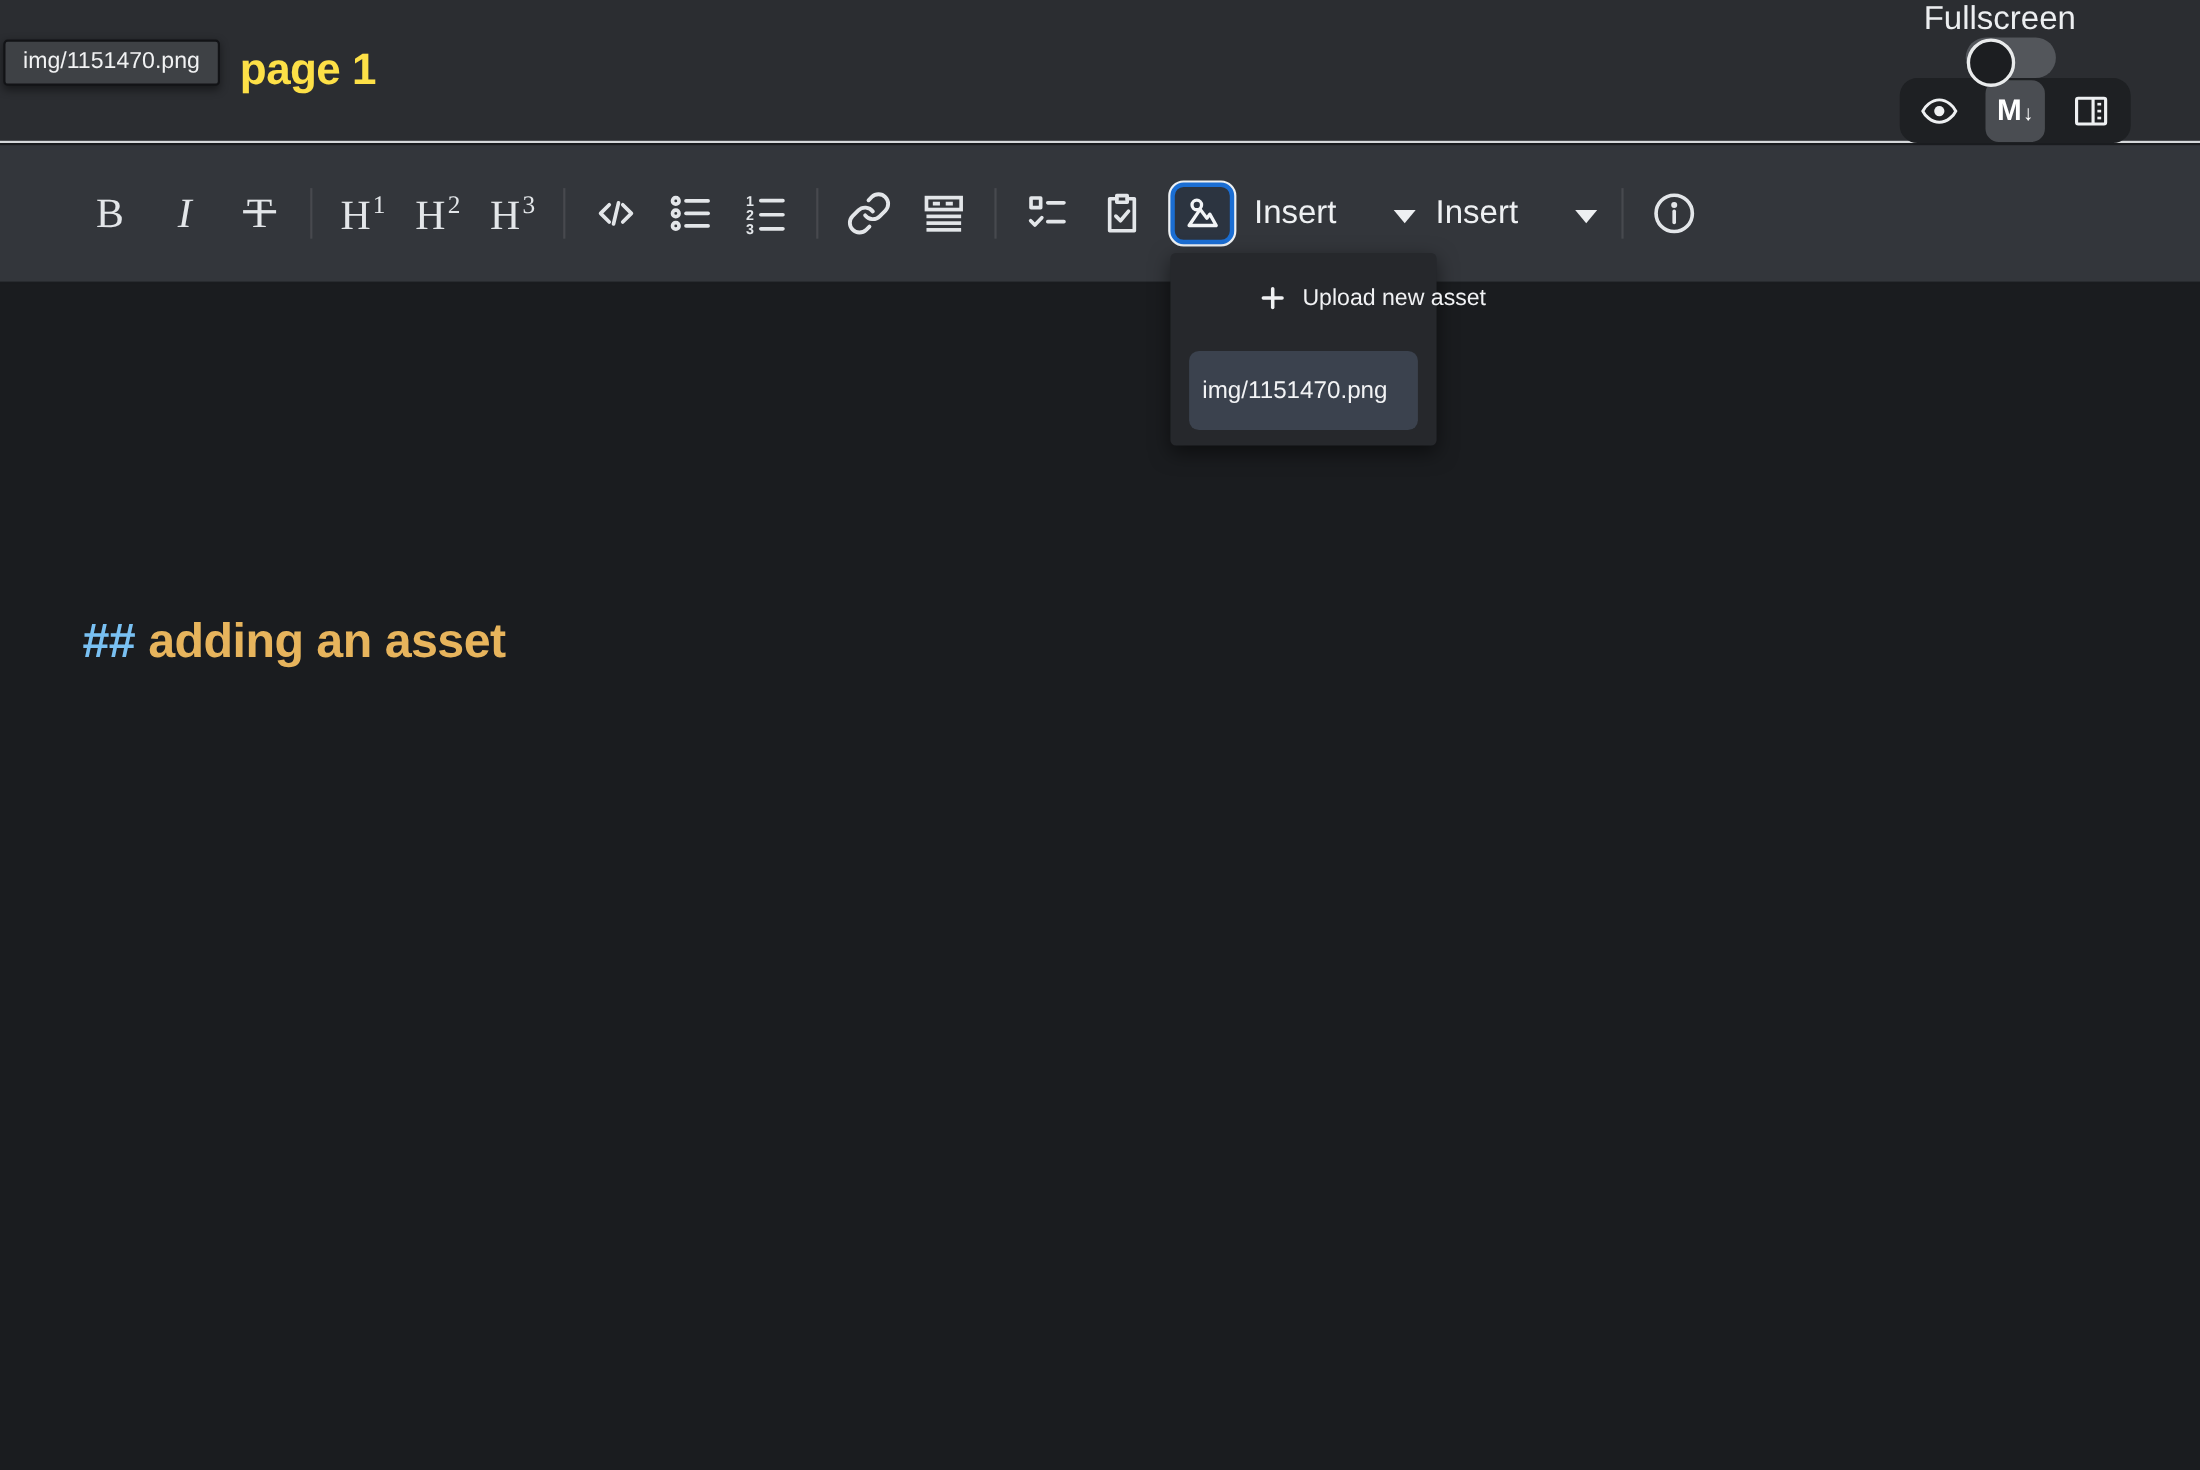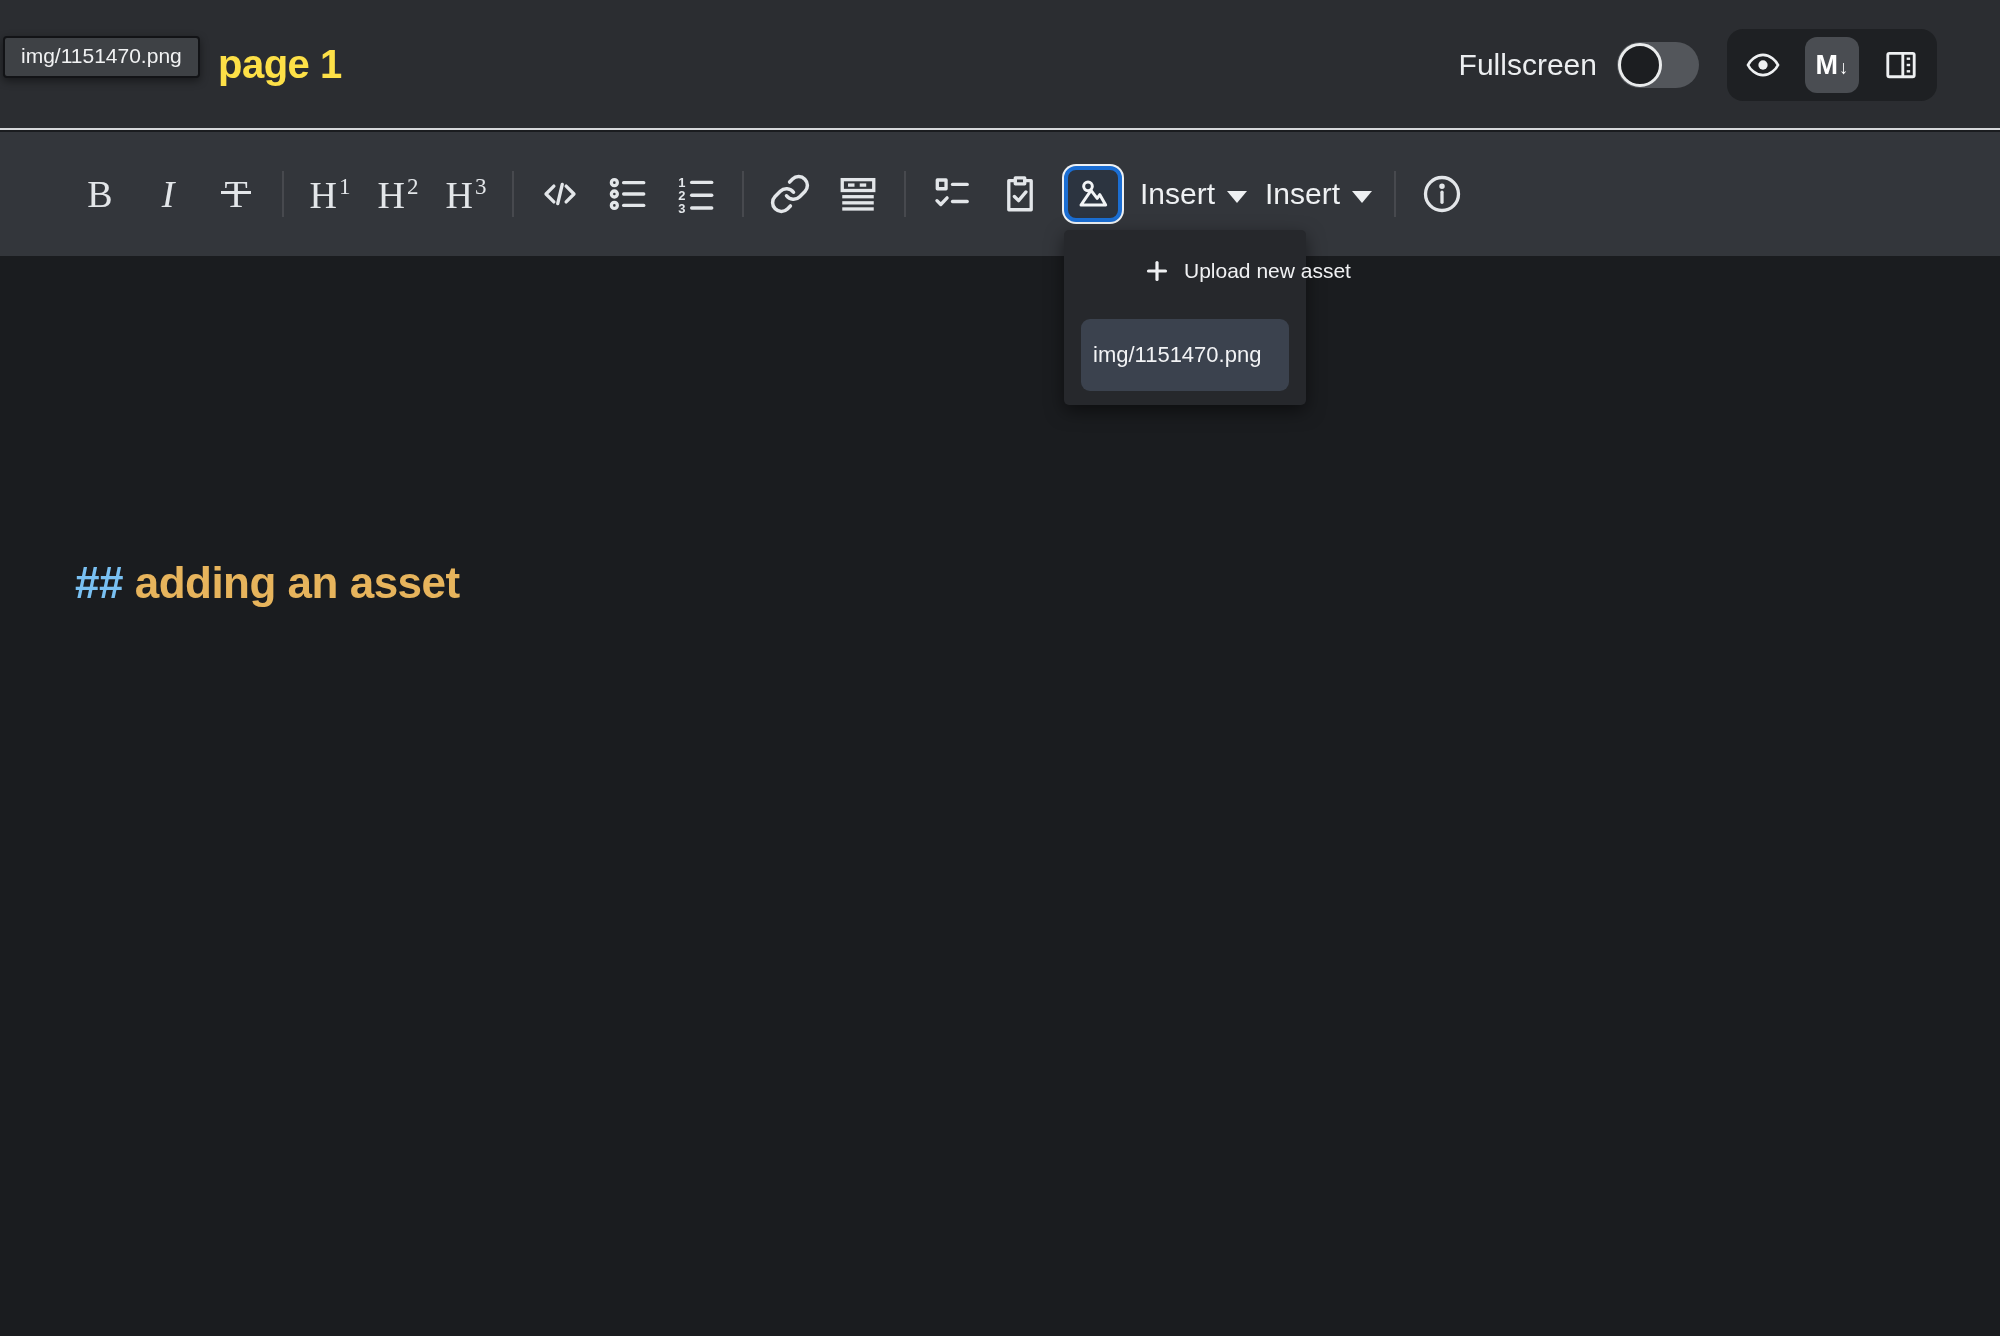--- a/index.html
+++ b/index.html
@@ -18,21 +18,21 @@
     font-size:40px; font-weight:700; color:#fde047; letter-spacing:-0.5px;
   }
   .tooltip {
     position:absolute; left:3px; top:36px; z-index:40;
     background:#3e4145; border:2px solid #121316; border-radius:4px;
     padding:6px 16px 8px 16px; font-size:21px; color:#f1f2f3;
     box-shadow:0 3px 8px rgba(0,0,0,.45); white-space:nowrap;
   }
   .header-right {
     position:absolute; right:63px; top:0; height:130px;
-    display:flex; align-items:center;
+    display:flex; align-items:center;flex-direction:column;
   }
   .fullscreen-label { font-size:30px; color:#eceef0; }
   .toggle {
     position:relative; width:82px; height:46px; margin-left:20px;
     background:#53565b; border-radius:23px; cursor:pointer;
   }
   .toggle .knob {
     position:absolute; left:1px; top:1px; width:44px; height:44px;
     border-radius:50%; background:#1c1e21; border:3px solid #e9ebec;
   }
@@ -65,20 +65,21 @@
   .strike-wrap { position:relative; display:inline-block; }
   .strike-wrap::after {
     content:""; position:absolute; left:-16%; right:-16%; top:42%;
     border-top:3px solid #e3e6e9;
   }
   .hsup { font-family:"Liberation Serif", serif; font-size:23px; vertical-align:14px; margin-left:2px; }
   .menu-btn {
     background:none; border:none; cursor:pointer; display:flex; align-items:center;
     color:#eef0f2; font-size:30px; font-weight:500; margin-left:18px; flex:none;
     font-family:"Liberation Sans", sans-serif;
+    gap:40px;
   }
   .caret {
     width:0; height:0; margin-left:12px; margin-top:5px;
     border-left:10px solid transparent; border-right:10px solid transparent;
     border-top:12px solid #eef0f2;
   }
   .img-btn {
     width:58px; height:56px; margin-left:20px; flex:none; cursor:pointer;
     border:4px solid #1b6ed3; border-radius:12px; background:#2c3440;
     box-shadow:0 0 0 2px #eef1f3;

